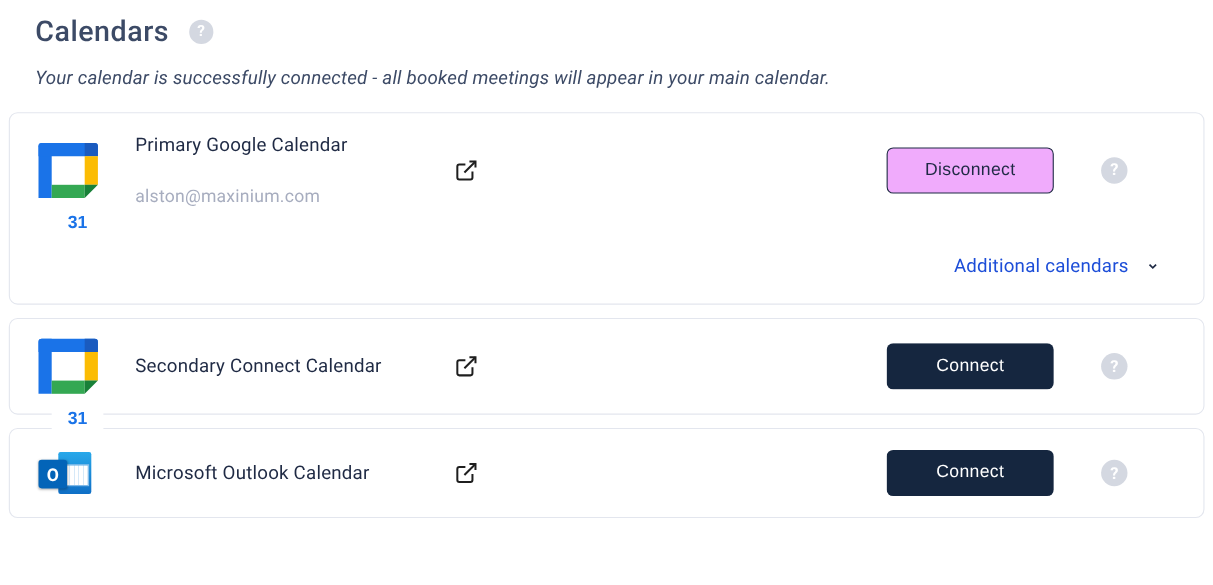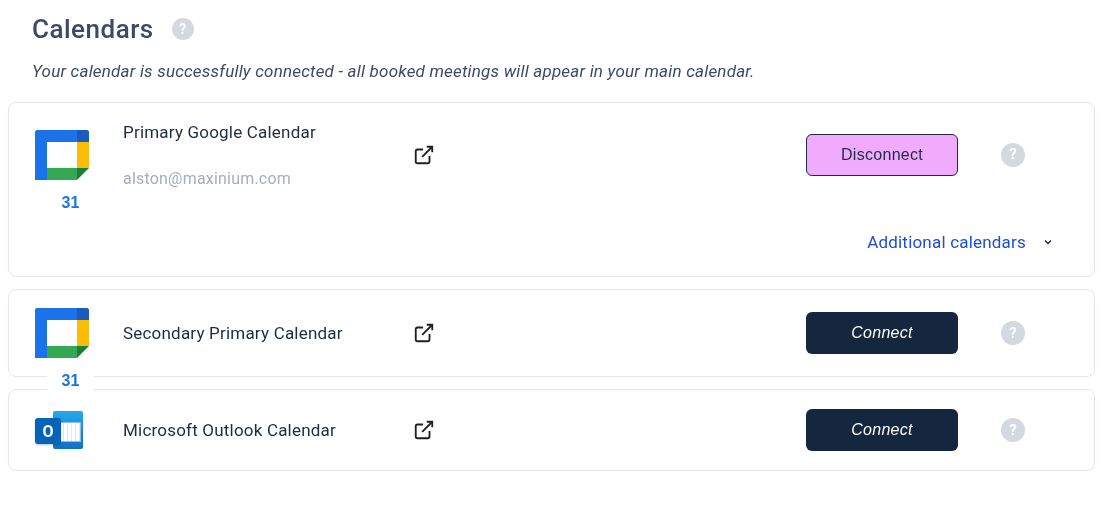--- a/index.html
+++ b/index.html
@@ -98,21 +98,20 @@
       border: 1px solid transparent;
     }
     .btn-outline {
       background: #f0abfc;
       border: 1px solid #1f2a44;
       color: #1f2a44;
     }
     .btn-solid {
       background: #15263f;
       color: #ffffff;
-      font-style: italic;
     }
     .additional {
       display: flex;
       justify-content: flex-end;
       align-items: center;
       gap: 16px;
       margin-top: 44px;
       padding-right: 14px;
       color: #1d4ed8;
       font-size: 17px;
@@ -220,21 +219,21 @@
           <div class="tr-block"></div>
           <div class="yellow-right"></div>
           <div class="green-bottom"></div>
           <div class="white">
               <span>31</span>
             </div>
           <div class="corner"></div>
         </div>
       </div>
       <div class="title-col">
-        <span class="provider-name">Secondary Primary Calendar</span>
+        <span class="provider-name">Secondary Connect Calendar</span>
       </div>
       <div class="ext-col">
         <svg class="ext-link-svg" viewBox="0 0 24 24">
           <path d="M18 13v6a2 2 0 0 1-2 2H5a2 2 0 0 1-2-2V8a2 2 0 0 1 2-2h6"></path>
           <polyline points="15 3 21 3 21 9"></polyline>
           <line x1="10" y1="14" x2="21" y2="3"></line>
         </svg>
       </div>
       <div class="spacer"></div>
       <div class="btn-col">

